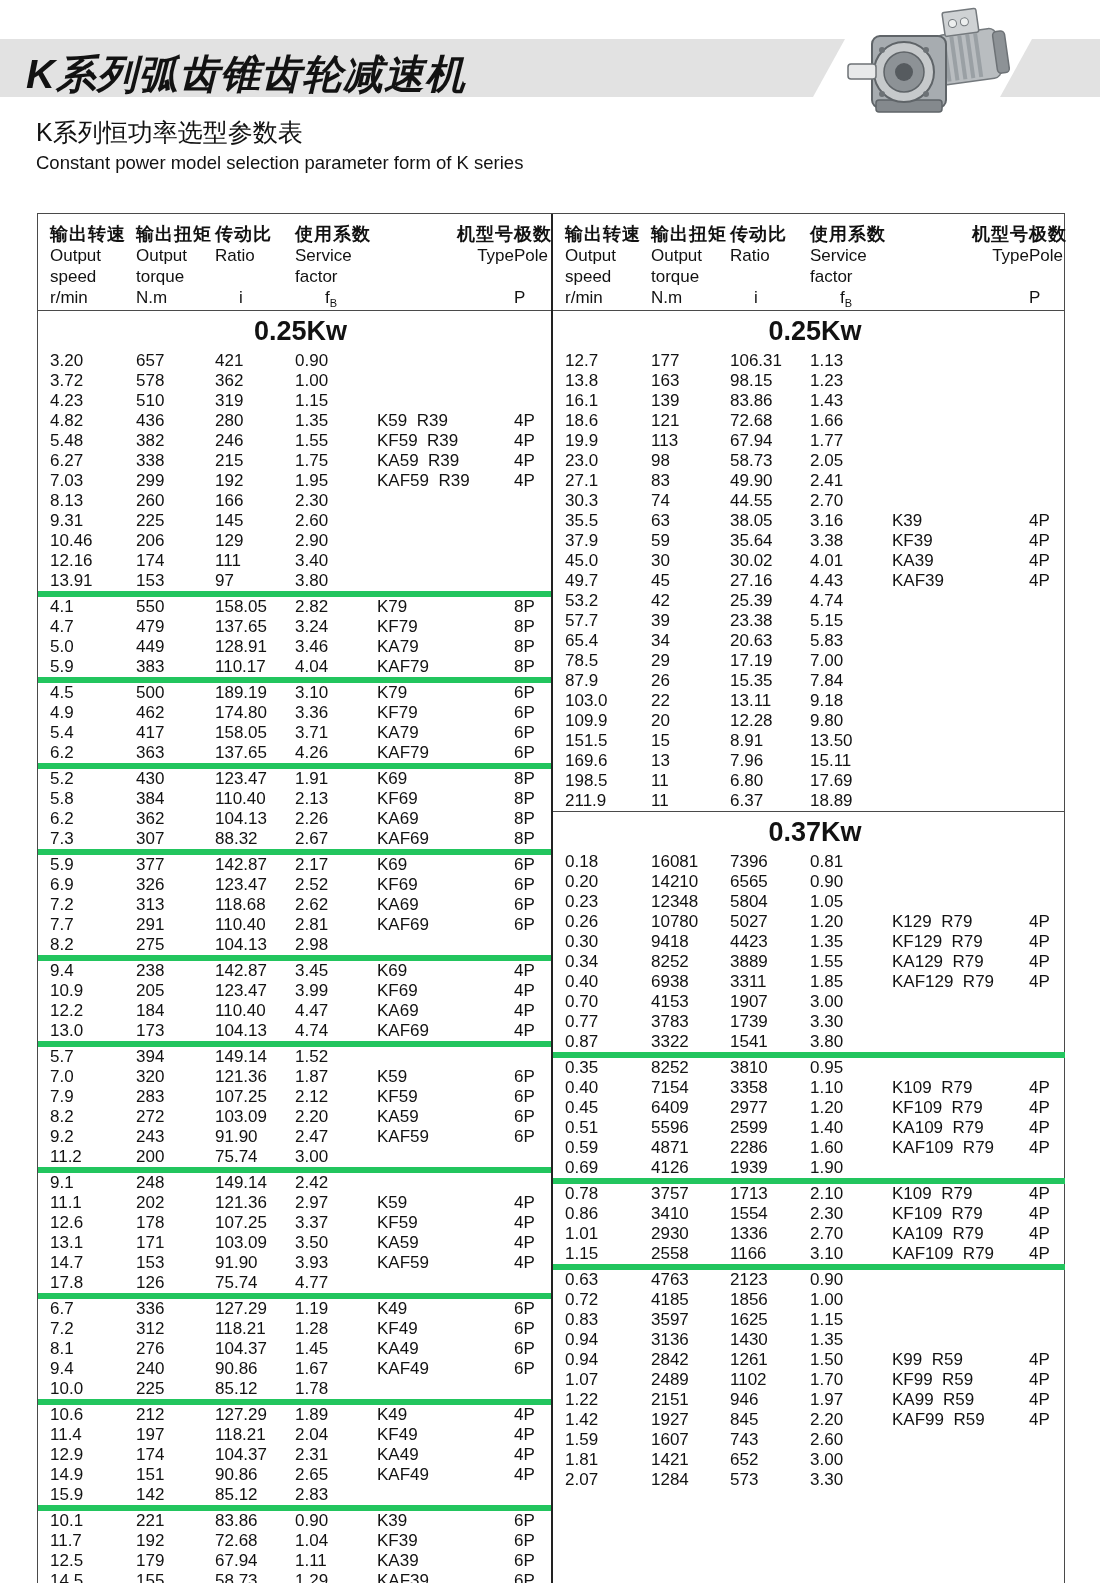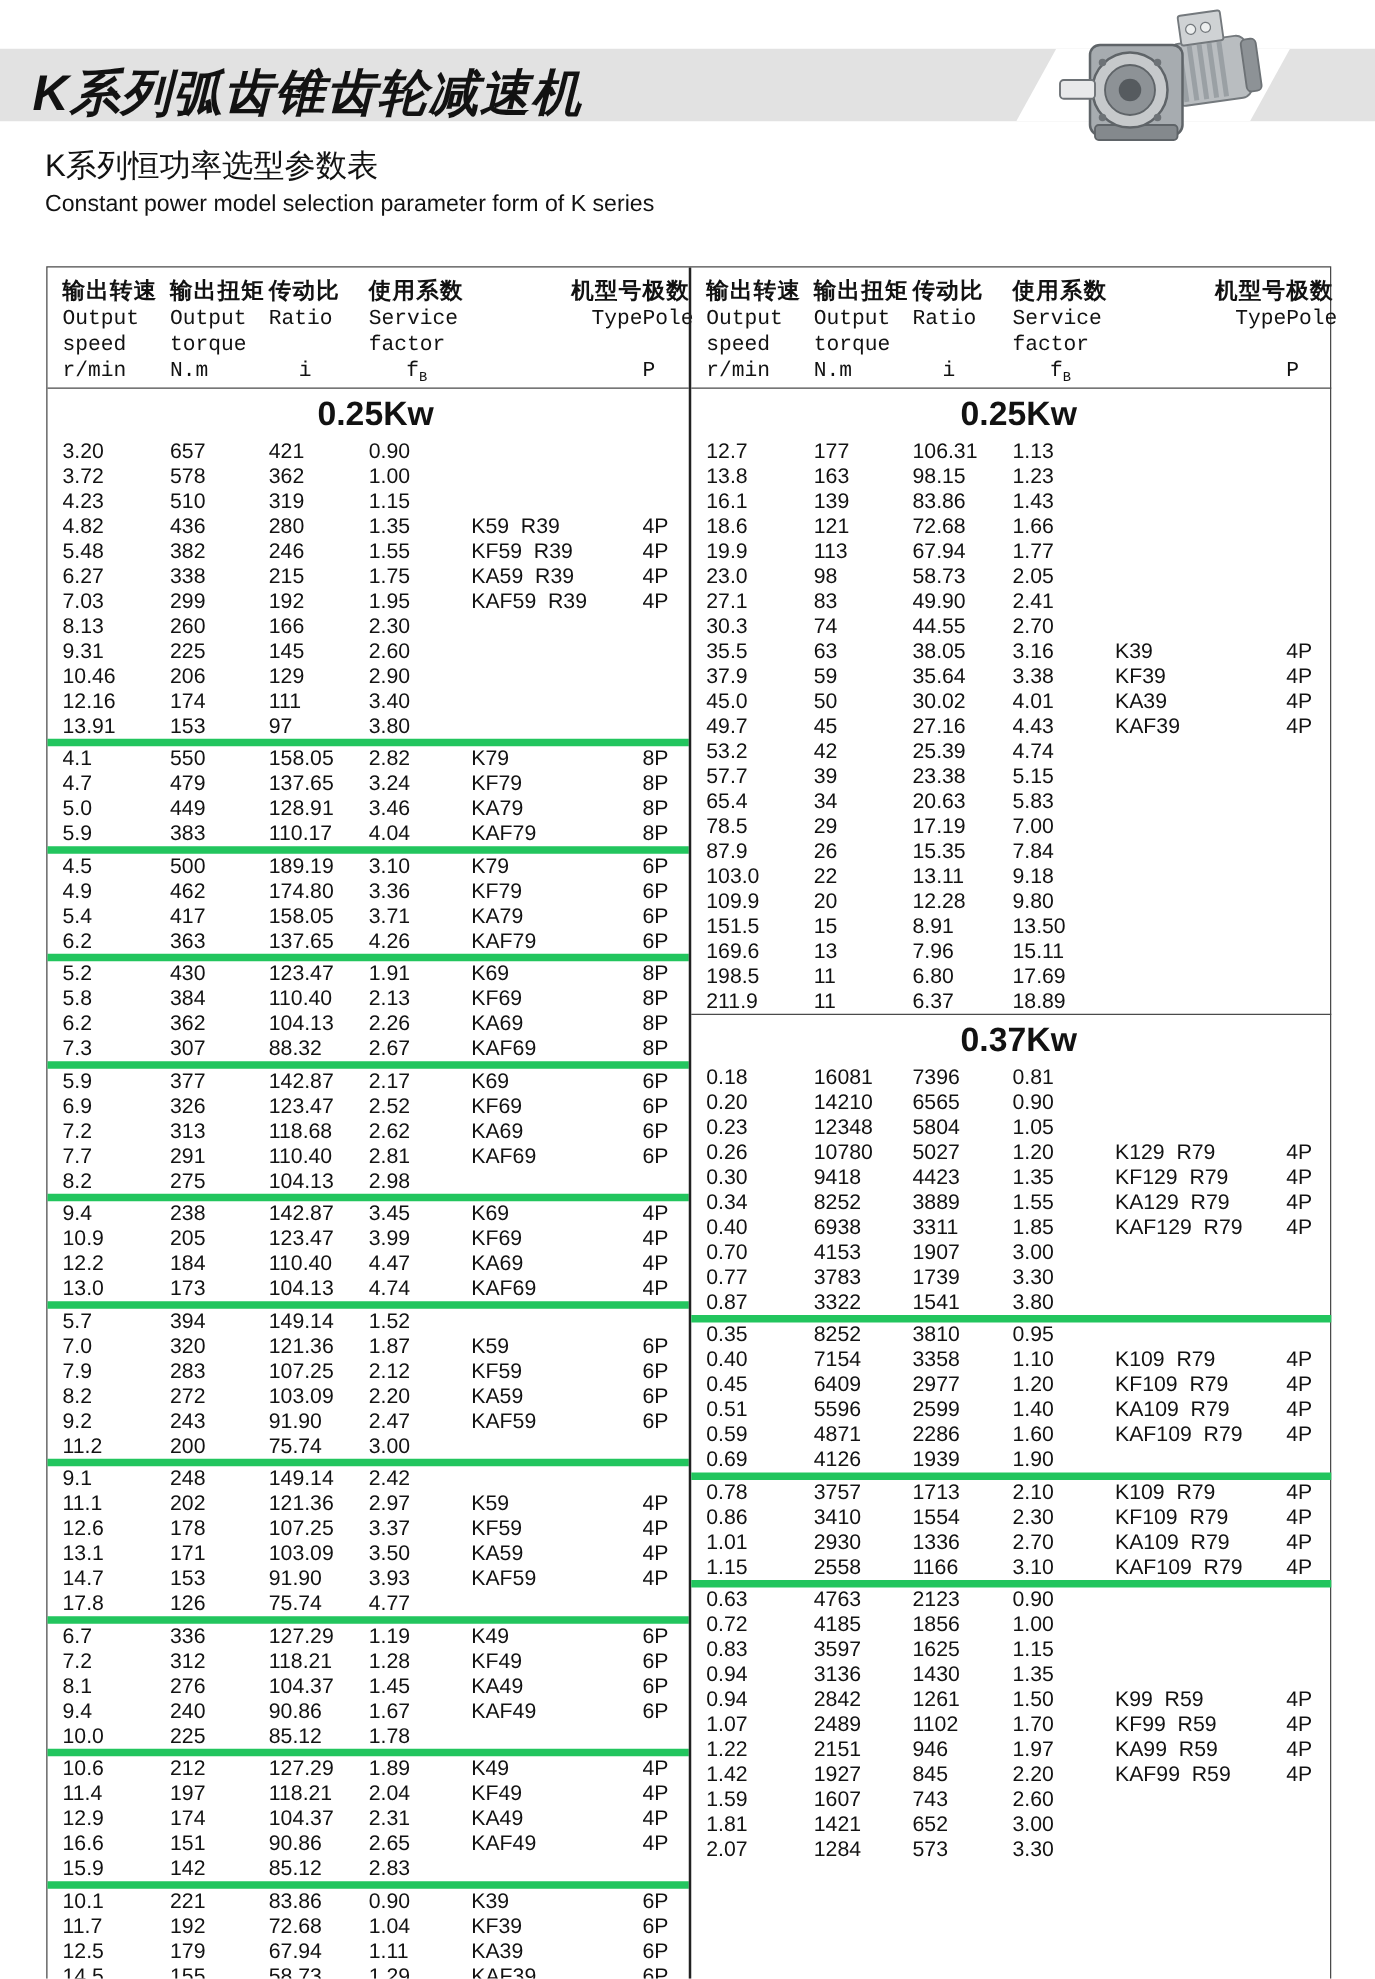--- a/index.html
+++ b/index.html
@@ -18,21 +18,21 @@
   .doc-title{position:absolute;left:36px;top:116px;font-size:25px;font-weight:normal;white-space:nowrap;}
   .doc-sub{position:absolute;left:36px;top:152px;font-size:18.5px;white-space:nowrap;}
 
   
   .ptable{position:absolute;left:37px;top:213px;width:1028px;min-height:1346px;
           border:1px solid #4a4a4a;box-sizing:border-box;display:flex;align-items:stretch;background:#fff;}
   .half{width:513px;box-sizing:border-box;}
   .half.rhalf{border-left:2px solid #222;width:514px;}
 
   .half-header{display:grid;grid-template-columns:86px 79px 80px 82px 137px 1fr;
-               padding:9px 6px 12px 12px;height:97px;box-sizing:border-box;border-bottom:1px solid #4a4a4a;font-family:Liberation Mono, monospace;}
+               padding:9px 6px 12px 12px;height:97px;box-sizing:border-box;border-bottom:1px solid #4a4a4a;}
   .hcn{font-size:18px;font-weight:bold;height:22px;line-height:22px;white-space:nowrap;letter-spacing:1px;}
   .hen{font-size:17px;height:21px;line-height:21px;white-space:nowrap;}
   .hunit{font-size:17px;height:21px;line-height:21px;white-space:nowrap;}
   .sub{font-size:11px;vertical-align:-4px;}
   .h-ratio .hunit{padding-left:24px;}
   .h-factor .hunit{padding-left:30px;}
   .h-type{text-align:right;}
   .h-pole{text-align:left;padding-right:26px;}
 
   .power{font-size:27px;font-weight:bold;height:40px;line-height:40px;padding-left:12px;box-sizing:border-box;text-align:center;}
@@ -563,21 +563,21 @@
             </div>
             <div class="trow">
               <div class="c-speed">12.9</div>
               <div class="c-torque">174</div>
               <div class="c-ratio">104.37</div>
               <div class="c-factor">2.31</div>
               <div class="c-type">KA49</div>
               <div class="c-pole">4P</div>
             </div>
             <div class="trow">
-              <div class="c-speed">16.6</div>
+              <div class="c-speed">14.9</div>
               <div class="c-torque">151</div>
               <div class="c-ratio">90.86</div>
               <div class="c-factor">2.65</div>
               <div class="c-type">KAF49</div>
               <div class="c-pole">4P</div>
             </div>
             <div class="trow">
               <div class="c-speed">15.9</div>
               <div class="c-torque">142</div>
               <div class="c-ratio">85.12</div>
@@ -747,21 +747,21 @@
             <div class="trow">
               <div class="c-speed">37.9</div>
               <div class="c-torque">59</div>
               <div class="c-ratio">35.64</div>
               <div class="c-factor">3.38</div>
               <div class="c-type">KF39</div>
               <div class="c-pole">4P</div>
             </div>
             <div class="trow">
               <div class="c-speed">45.0</div>
-              <div class="c-torque">50</div>
+              <div class="c-torque">30</div>
               <div class="c-ratio">30.02</div>
               <div class="c-factor">4.01</div>
               <div class="c-type">KA39</div>
               <div class="c-pole">4P</div>
             </div>
             <div class="trow">
               <div class="c-speed">49.7</div>
               <div class="c-torque">45</div>
               <div class="c-ratio">27.16</div>
               <div class="c-factor">4.43</div>

